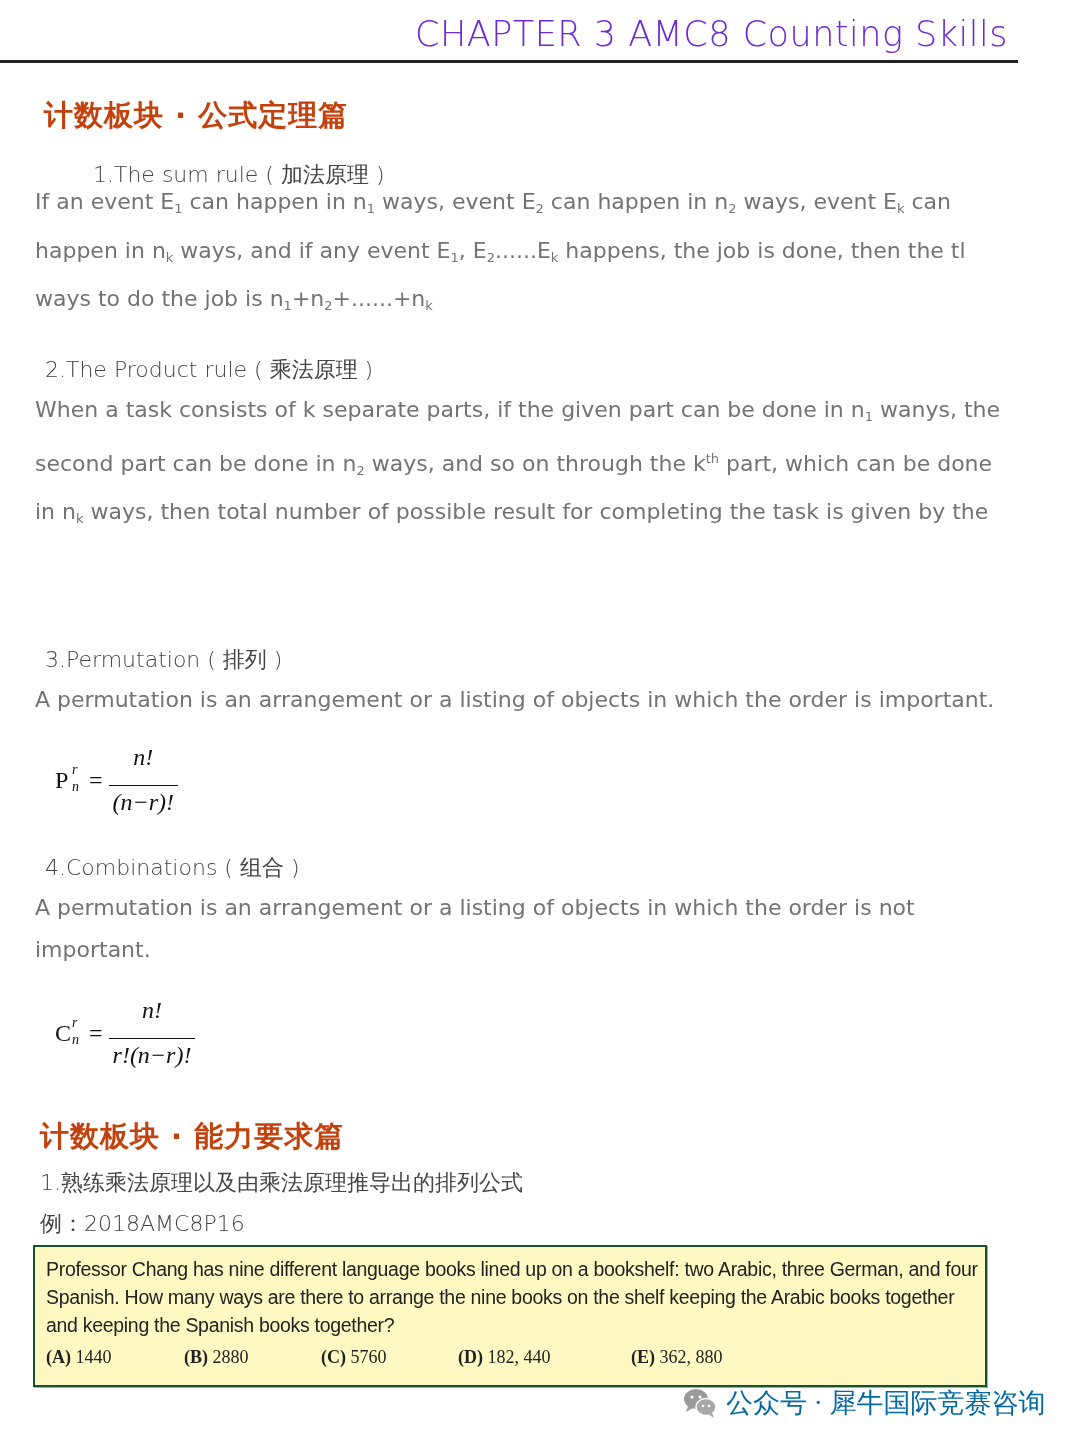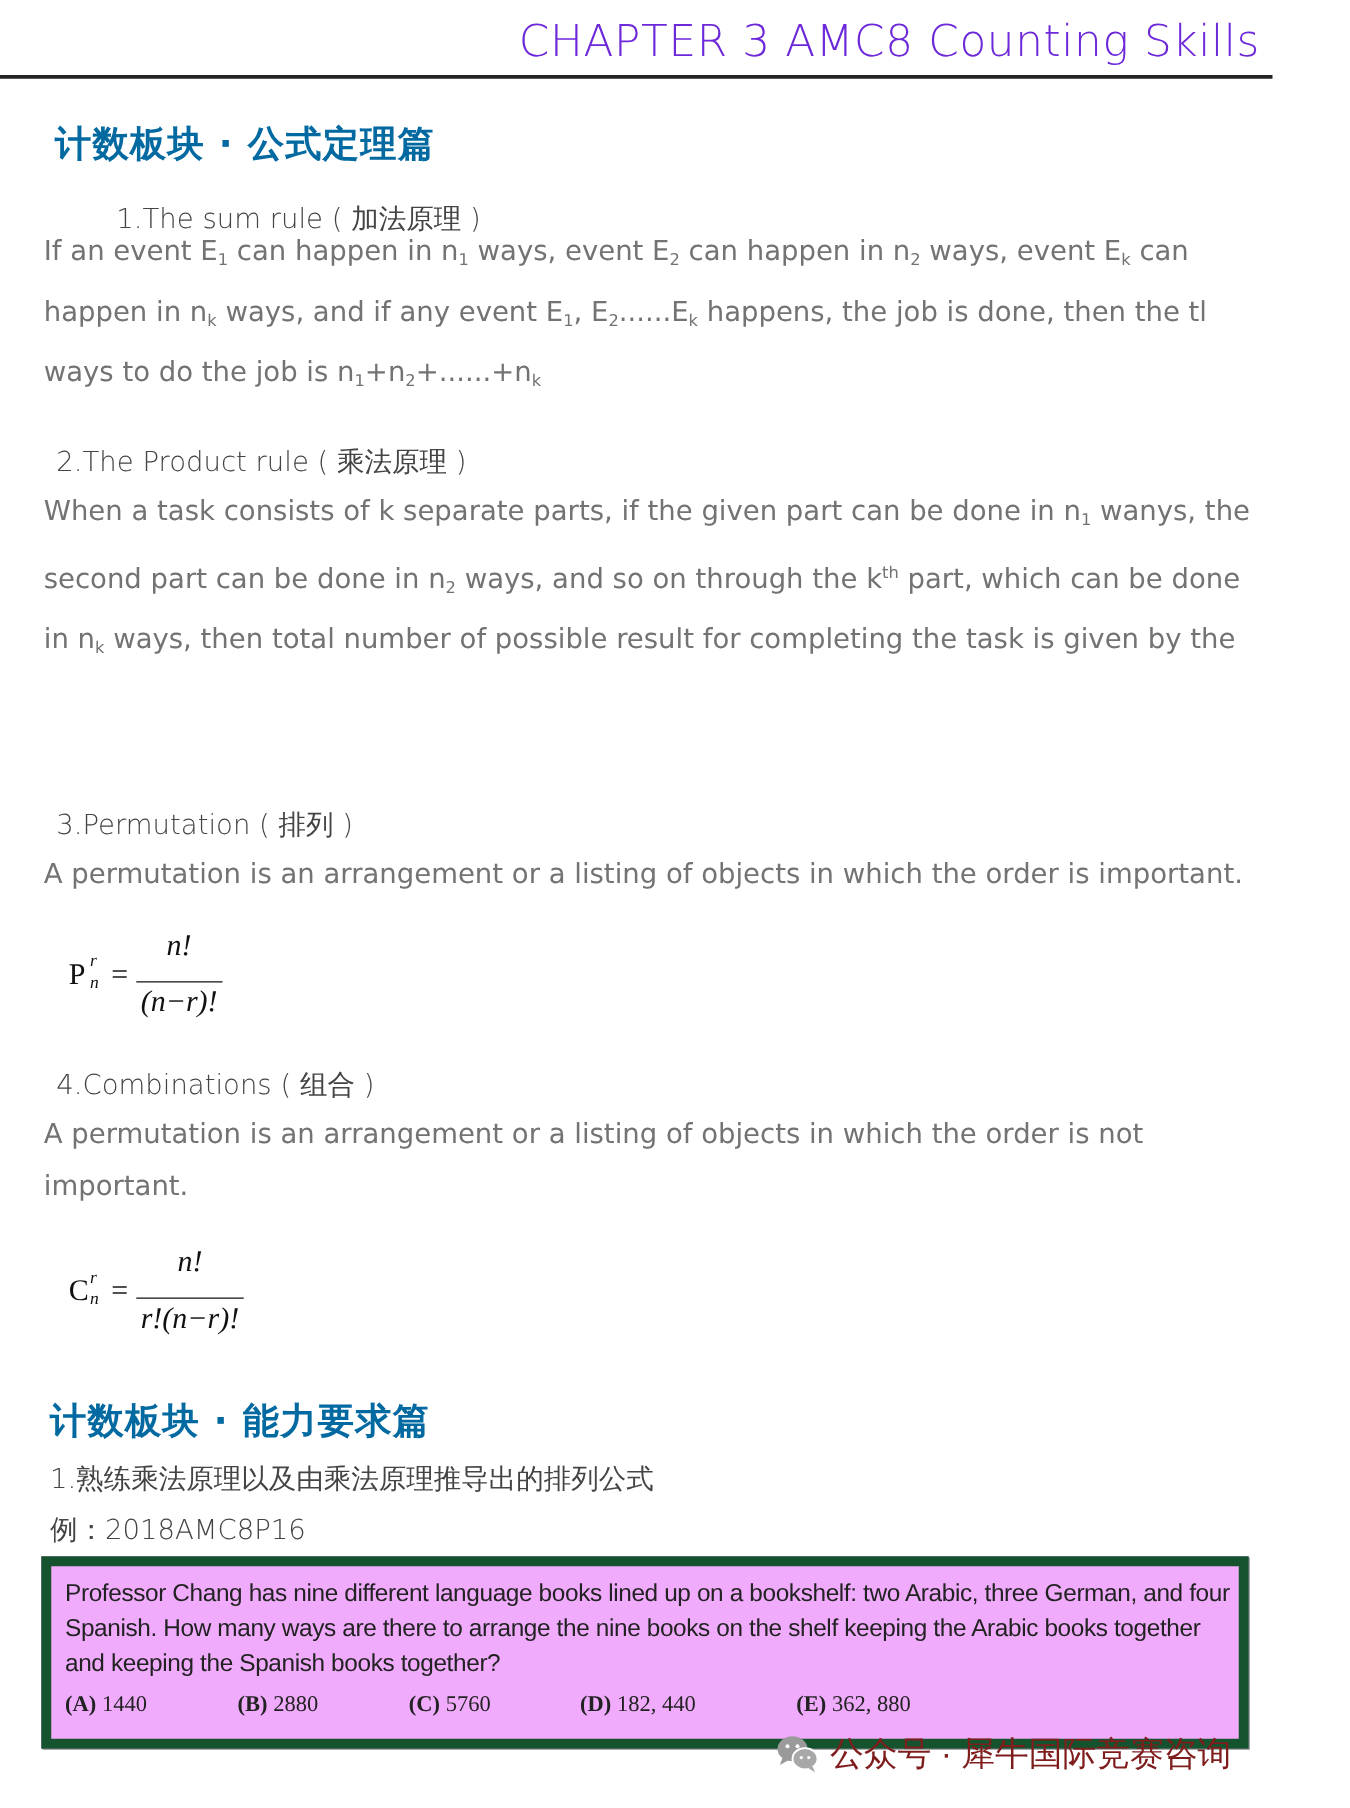--- a/index.html
+++ b/index.html
@@ -9,21 +9,21 @@
   }
   .chapter-header {
     position: absolute; left: 0; top: 12px; width: 1018px; height: 48px;
     border-bottom: 3px solid #222;
   }
   .chapter-title {
     position: absolute; right: 10px; top: 2px; font-size: 35px; font-weight: 300;
     color: #6d28d9; letter-spacing: 0.5px; font-family: "DejaVu Sans", sans-serif;
   }
   .section-heading {
-    position: absolute; left: 44px; font-size: 29px; font-weight: bold; color: #0369a1;
+    position: absolute; left: 44px; font-size: 29px; font-weight: bold; color: #c2410c;
     font-family: "DejaVu Sans", sans-serif; letter-spacing: 1px;
   }
   .item-title {
     position: absolute; left: 45px; font-size: 22px; color: #444;
     font-family: "DejaVu Sans", sans-serif; font-weight: 300;
   }
   .para {
     position: absolute; left: 35px; font-size: 22px; color: #737373; line-height: 41.5px;
     font-family: "DejaVu Sans", sans-serif; font-weight: 400; white-space: nowrap;
   }
@@ -36,35 +36,35 @@
   .formula .sym { position: relative; display: inline-block; width: 32px; height: 30px; }
   .formula .sym .base { position: absolute; left: 0; top: 2px; font-size: 24px; }
   .formula .sym .sup { position: absolute; left: 17px; top: -3px; font-size: 14px; font-style: italic; }
   .formula .sym .sub { position: absolute; left: 17px; top: 14px; font-size: 14px; font-style: italic; }
   .formula .eq { margin: 0 6px 0 2px; font-size: 24px; }
   .frac { display: inline-flex; flex-direction: column; align-items: center; }
   .frac .num { font-style: italic; padding: 0 4px 3px; font-size: 24px; }
   .frac .den { font-style: italic; border-top: 1.5px solid #111; padding: 3px 4px 0; font-size: 24px; margin-top: 11px; }
   .problem-box {
     position: absolute; left: 33px; top: 1245px; width: 950px; height: 138px;
-    border: 8px solid #14532d; box-shadow: 1px 1px 0 #aaa; background: #f0abfc;
+    border: 2px solid #14532d; box-shadow: 1px 1px 0 #aaa; background: #fef9c3;
   }
   .problem-text {
     position: absolute; left: 11px; top: 8px; width: 935px; font-size: 19.5px; line-height: 28px;
     color: #222; font-family: "Liberation Sans", sans-serif; letter-spacing: -0.3px;
   }
   .choices {
     position: absolute; left: 11px; top: 100px; display: flex; font-family: "Liberation Serif", serif;
     font-size: 18px; color: #222;
   }
   .choice { margin-right: 0; }
   .choice .lbl { font-weight: bold; }
   .watermark {
-    position: absolute; left: 620px; top: 1385px; display: flex; align-items: center;
-    color: #7f1d1d; font-size: 27px; font-family: Liberation Sans, sans-serif;
+    position: absolute; left: 682px; top: 1385px; display: flex; align-items: center;
+    color: #0369a1; font-size: 27px; font-family: Liberation Serif, serif;
   }
   .wechat-icon { width: 36px; height: 32px; margin-right: 8px; }
 </style>
 </head>
 <body>
 
 <div class="chapter-header">
   <div class="chapter-title">CHAPTER 3 AMC8 Counting Skills</div>
 </div>
 

